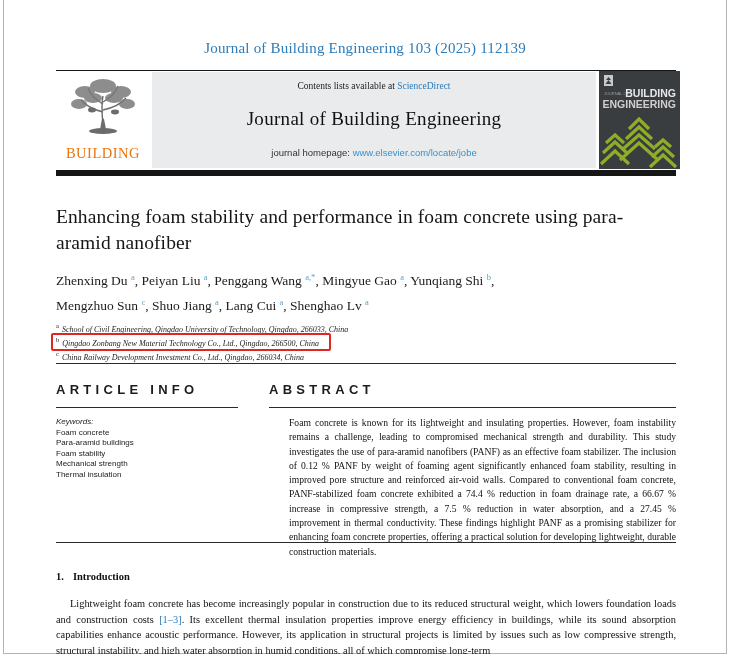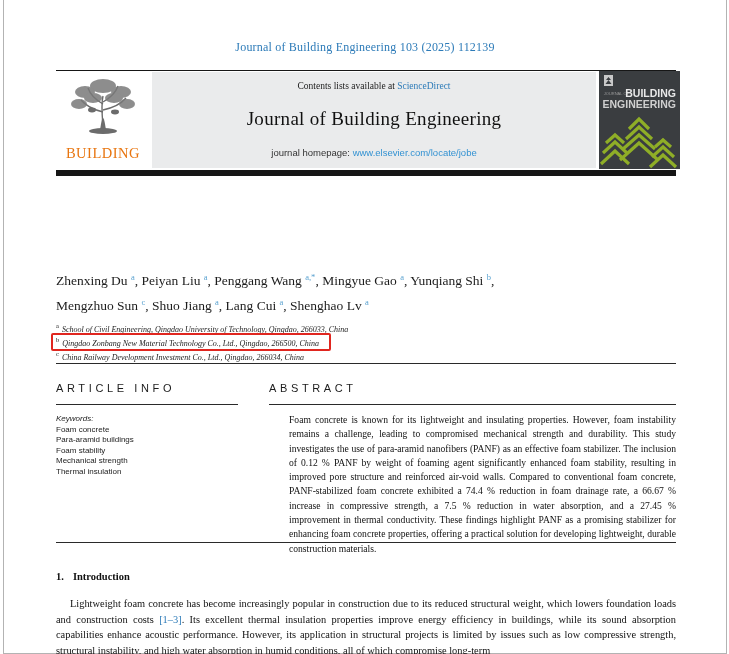--- a/index.html
+++ b/index.html
@@ -6,21 +6,21 @@
   html,body { width:729px; height:654px; overflow:hidden; background:#fff; }
   body { font-family:"Liberation Serif", serif; color:#1a1a1a; position:relative; }
 
   .page { position:absolute; left:3px; top:0; width:724px; height:654px;
           background:#fff; border:1px solid #b3b3b3; border-top:none; }
 
   .abs { position:absolute; }
 
   
   .citation { top:40px; left:0; width:100%; text-align:center;
-              font-size:12px; color:#2d7bb8; letter-spacing:.2px; }
+              font-size:15px; color:#2d7bb8; letter-spacing:.2px; }
 
   
   .rule-thin-top { left:52px; top:70px; width:620px; height:1px; background:#161616; }
   .thick-bar     { left:52px; top:170px; width:620px; height:6px; background:#161616; }
 
   .logo-block { left:52px; top:74px; width:94px; height:94px; text-align:center; }
   .logo-block svg { display:block; margin:0 auto; }
   .elsevier-word { font-family:"Liberation Serif",serif; font-size:14.5px;
                    color:#e8750f; letter-spacing:.5px; margin-top:-1px; }
 
@@ -48,21 +48,21 @@
             padding:0 10px 1px 3px; margin:-2px 0 -2px -5px; position:relative; z-index:3; background:transparent; }
 
   
   .rule-full-1 { left:52px; top:363px; width:620px; height:1px; background:#2a2a2a; }
   .rule-full-2 { left:52px; top:542px; width:620px; height:1px; background:#2a2a2a; }
 
   
   .cols { left:52px; top:382px; width:620px; display:flex; gap:28px; }
   .col-left  { width:185px; flex:none; }
   .col-right { flex:1; }
-  .sec-head { font-family:"Liberation Sans",sans-serif; font-size:11px; font-weight:400;
+  .sec-head { font-family:"Liberation Sans",sans-serif; font-size:13px; font-weight:700;
               letter-spacing:.33em; color:#1c1c1c; }
   .head-rule { height:1px; background:#2a2a2a; margin-top:10px; }
   .col-left .head-rule { width:182px; }
   .kw-block { margin-top:9px; font-family:"Liberation Sans",sans-serif; font-size:8px;
               line-height:10.5px; color:#1c1c1c; }
   .kw-label { font-style:italic; }
   .abstract-p { margin-top:8px; font-size:9.6px; line-height:14.3px; text-align:justify; color:#111;margin-left:20px; }
 
   
   .intro-head { left:52px; top:571px; font-size:10.5px; font-weight:bold; color:#111; }
@@ -138,20 +138,21 @@
         <path d="M2 93 L16 80 L30 93"></path>
         <path d="M56 76 L64 69 L72 76"></path>
         <path d="M53 86 L64 76 L75 86"></path>
         <path d="M51 96 L64 84 L77 96"></path>
       </g>
     </svg>
   </div>
 
   <div class="abs thick-bar"></div>
 
+  <h1 class="abs art-title" style="font-weight:normal;">Enhancing foam stability and performance in foam concrete using para-aramid nanofiber</h1>
 
   <div class="abs authors" id="authors"><span>Zhenxing Du <sup>a</sup></span>, <span>Peiyan Liu <sup>a</sup></span>, <span>Penggang Wang <sup>a,*</sup></span>, <span>Mingyue Gao <sup>a</sup></span>, <span>Yunqiang Shi <sup>b</sup></span>,<br><span>Mengzhuo Sun <sup>c</sup></span>, <span>Shuo Jiang <sup>a</sup></span>, <span>Lang Cui <sup>a</sup></span>, <span>Shenghao Lv <sup>a</sup></span></div>
 
   <div class="abs affils" id="affils">
       <div><span class="affil-line"><sup>a</sup> School of Civil Engineering, Qingdao University of Technology, Qingdao, 266033, China</span></div>
       <div><span class="affil-line highlighted" style="border-color: rgb(224, 38, 31);"><sup>b</sup> Qingdao Zonbang New Material Technology Co., Ltd., Qingdao, 266500, China</span></div>
       <div><span class="affil-line"><sup>c</sup> China Railway Development Investment Co., Ltd., Qingdao, 266034, China</span></div>
     </div>
 
   <div class="abs rule-full-1"></div>

